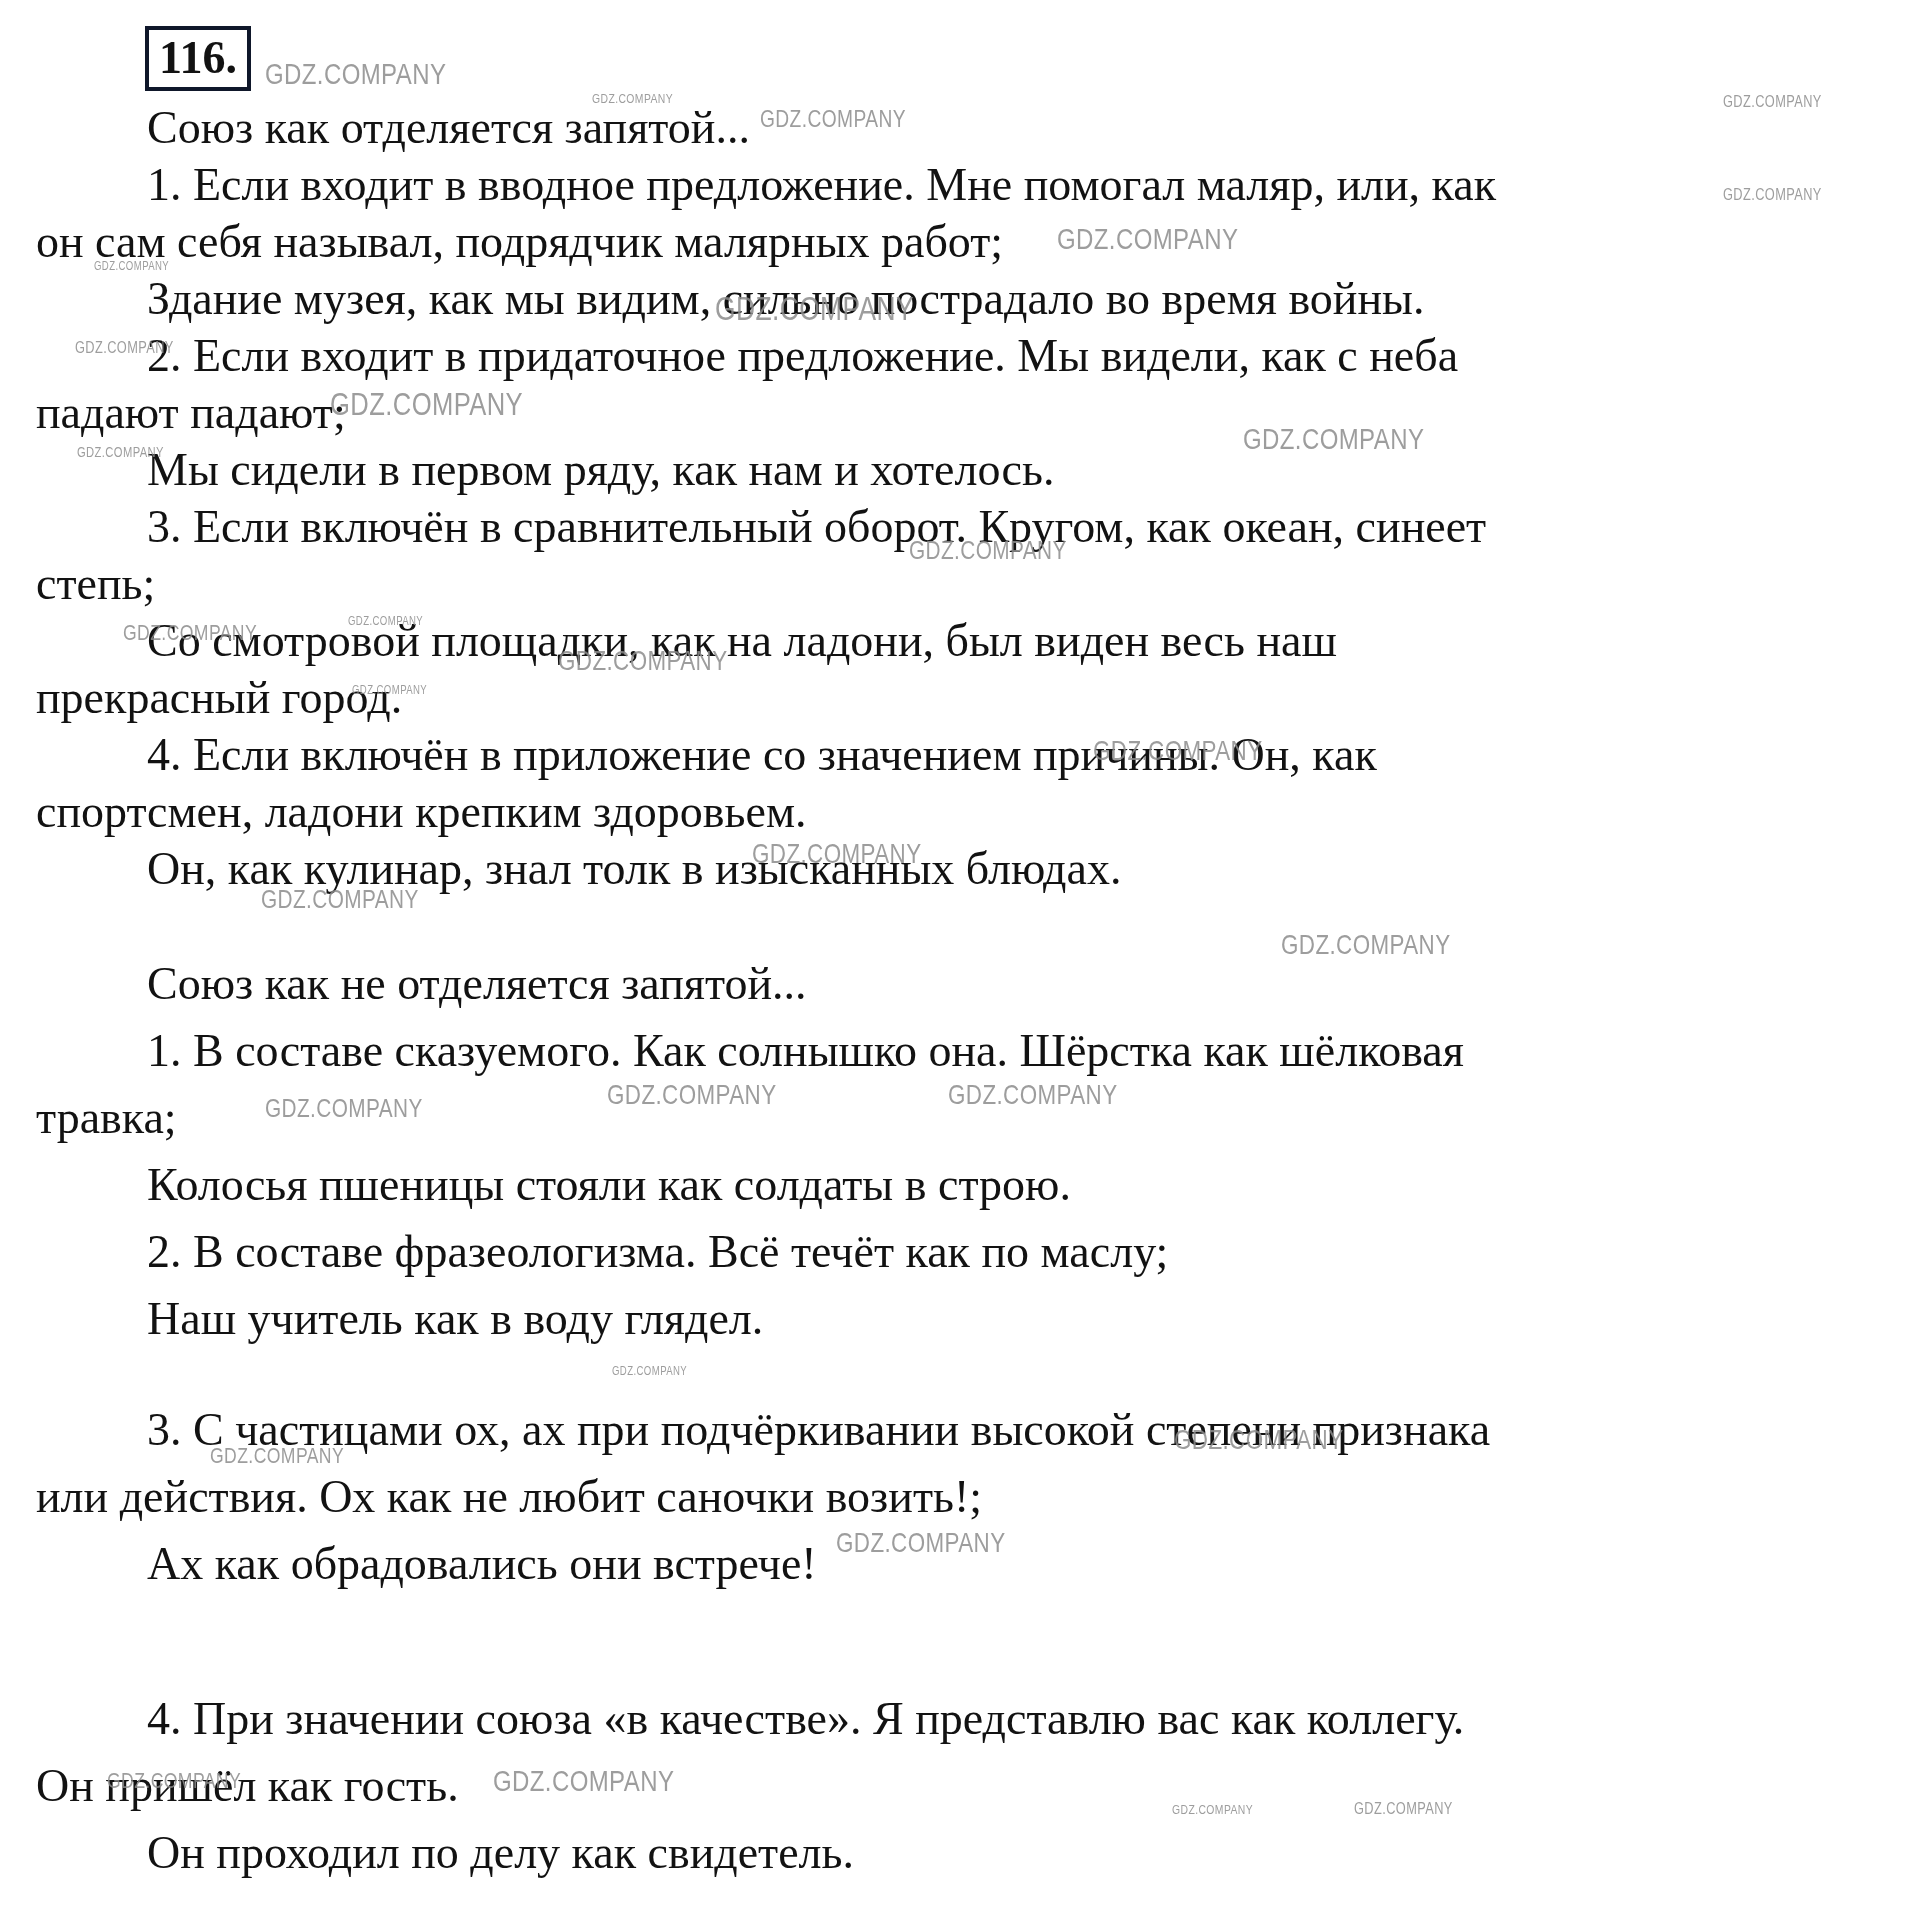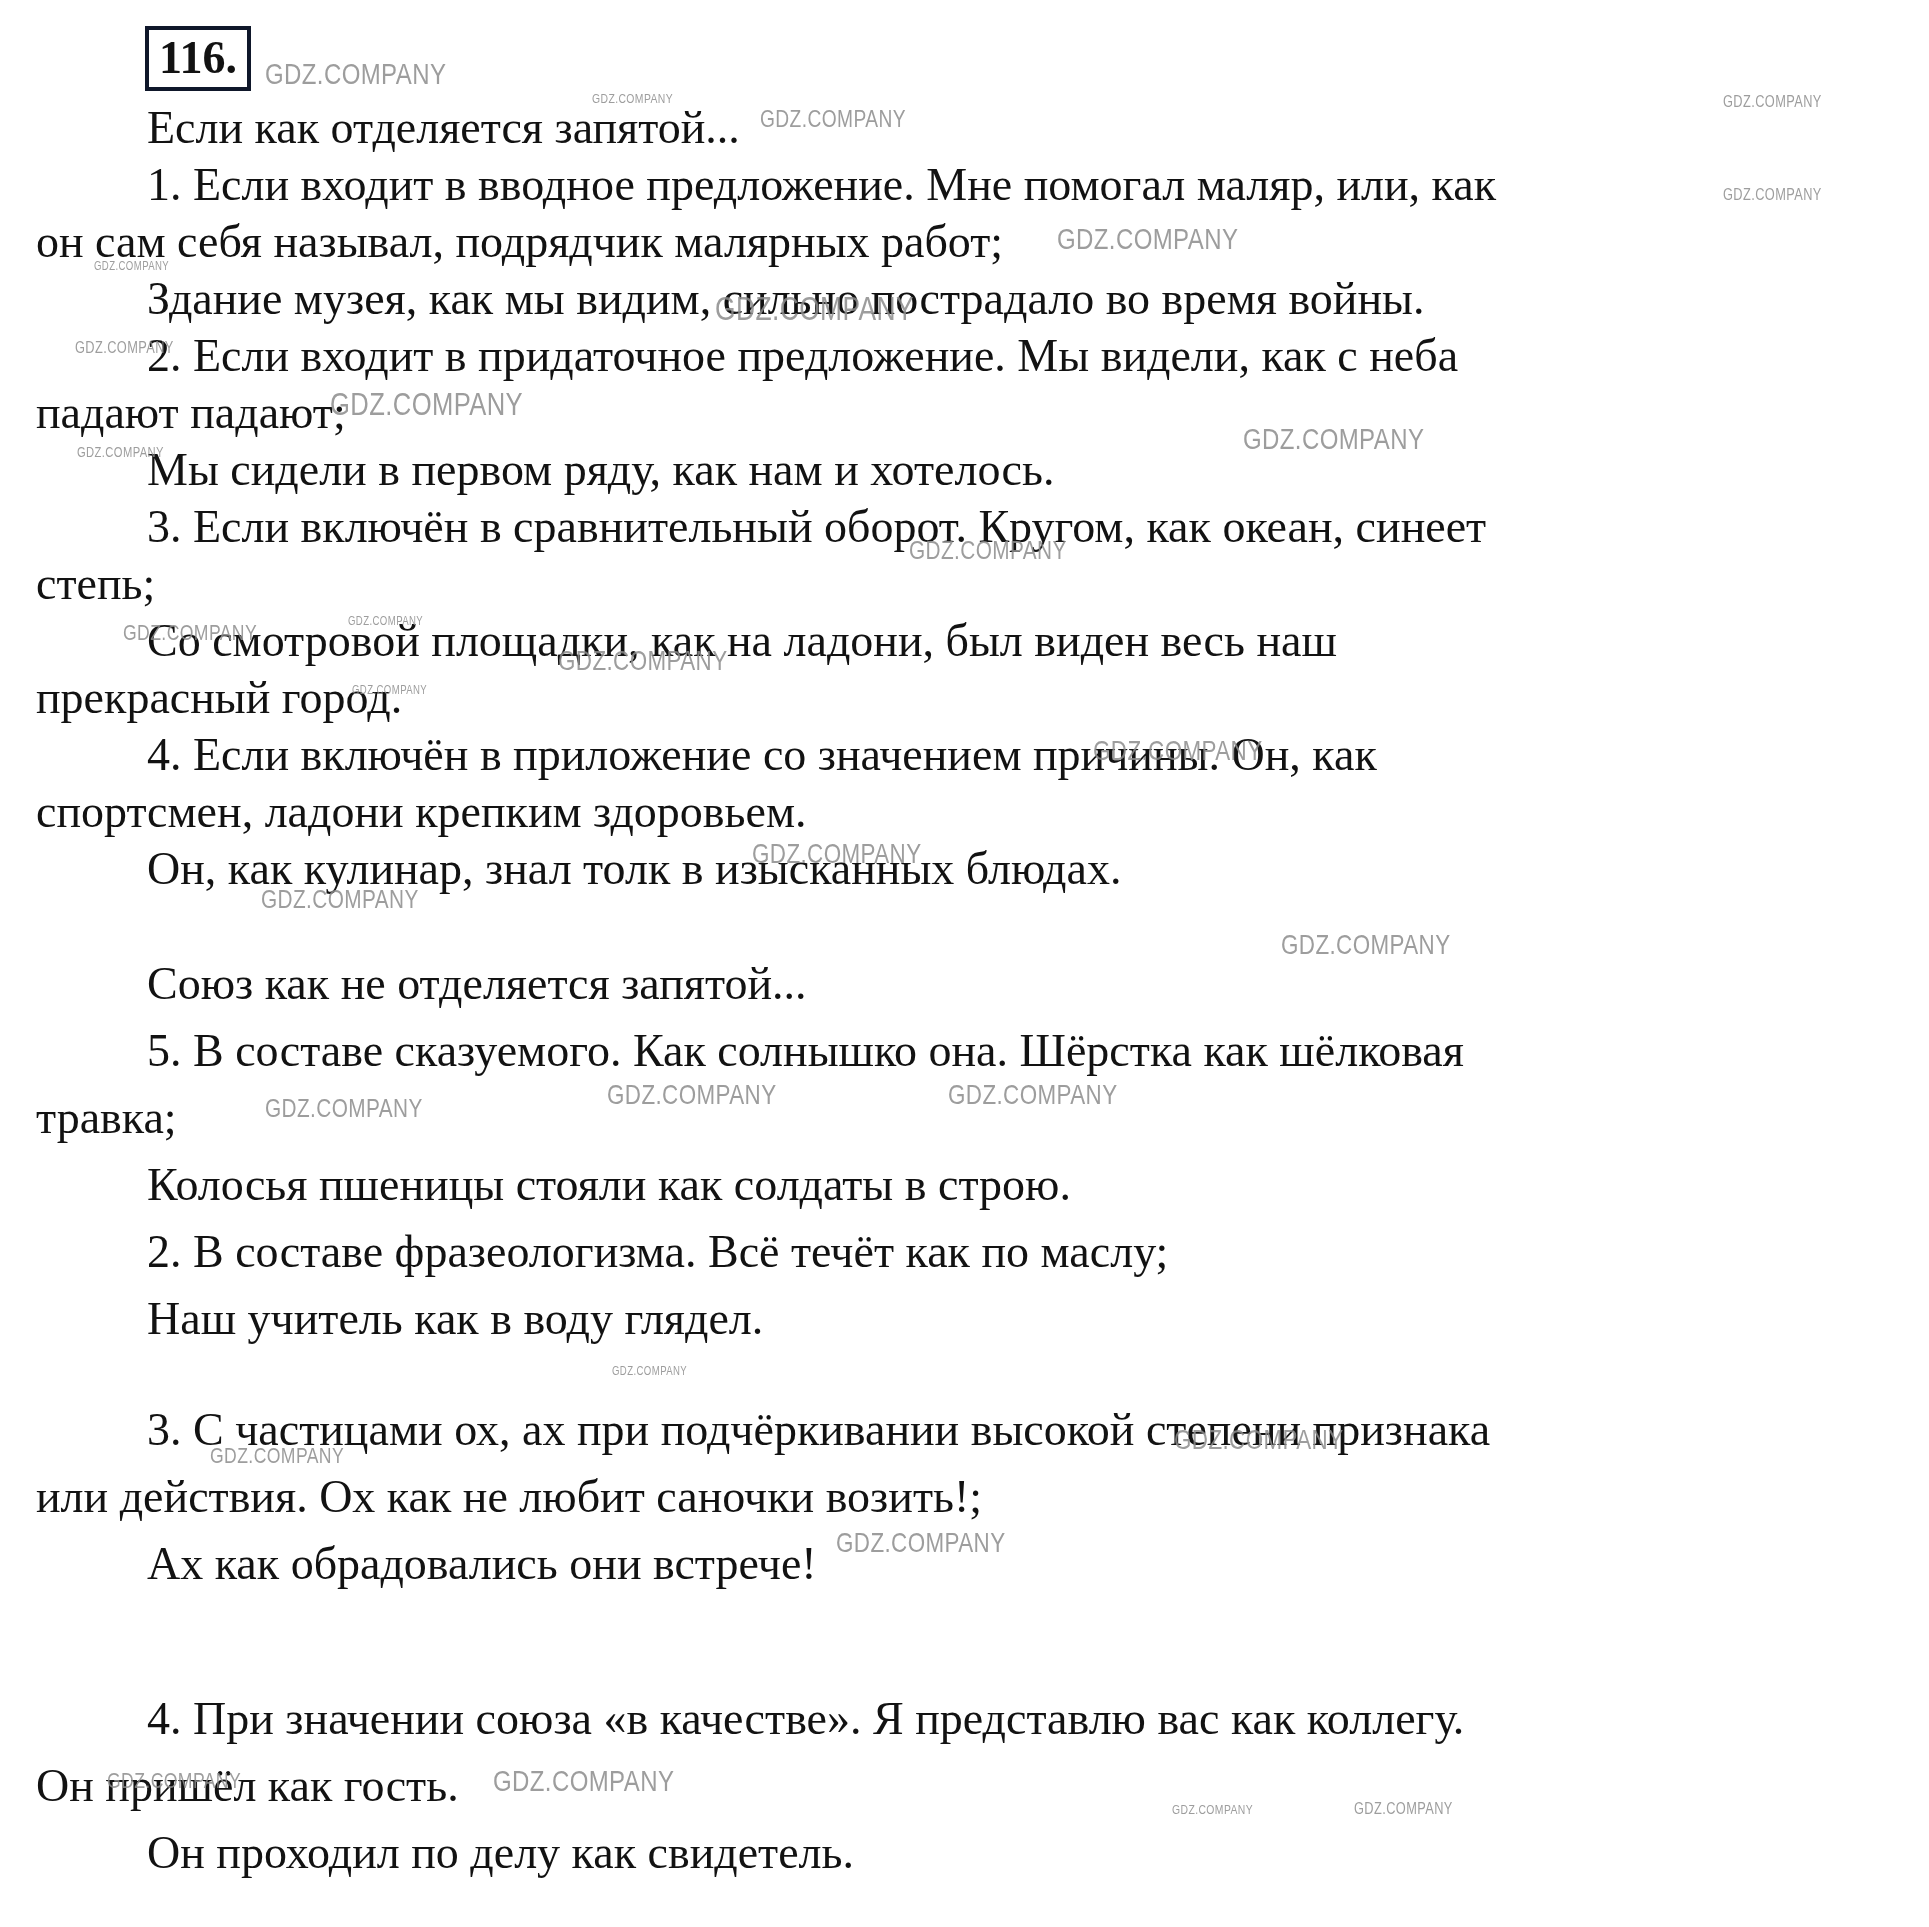--- a/index.html
+++ b/index.html
@@ -48,21 +48,21 @@
 </head>
 <body>
 
 <div class="page">
 
   <div class="ex-box">
     <span>116.</span>
   </div>
 
   <div class="section section-1">
-    <div class="line first heading">Если как отделяется запятой...</div>
+    <div class="line first heading">Союз как отделяется запятой...</div>
 
     <div class="para">
       <div class="line first">1. Если входит в вводное предложение. Мне помогал маляр, или, как</div>
       <div class="line">он сам себя называл, подрядчик малярных работ;</div>
     </div>
     <div class="para">
       <div class="line first">Здание музея, как мы видим, сильно пострадало во время войны.</div>
     </div>
     <div class="para">
       <div class="line first">2. Если входит в придаточное предложение. Мы видели, как с неба</div>
@@ -85,21 +85,21 @@
     </div>
     <div class="para">
       <div class="line first">Он, как кулинар, знал толк в изысканных блюдах.</div>
     </div>
   </div>
 
   <div class="section section-2">
     <div class="line first heading">Союз как не отделяется запятой...</div>
 
     <div class="para">
-      <div class="line first">5. В составе сказуемого. Как солнышко она. Шёрстка как шёлковая</div>
+      <div class="line first">1. В составе сказуемого. Как солнышко она. Шёрстка как шёлковая</div>
       <div class="line">травка;</div>
     </div>
     <div class="para">
       <div class="line first">Колосья пшеницы стояли как солдаты в строю.</div>
     </div>
     <div class="para">
       <div class="line first">2. В составе фразеологизма. Всё течёт как по маслу;</div>
     </div>
     <div class="para">
       <div class="line first">Наш учитель как в воду глядел.</div>

